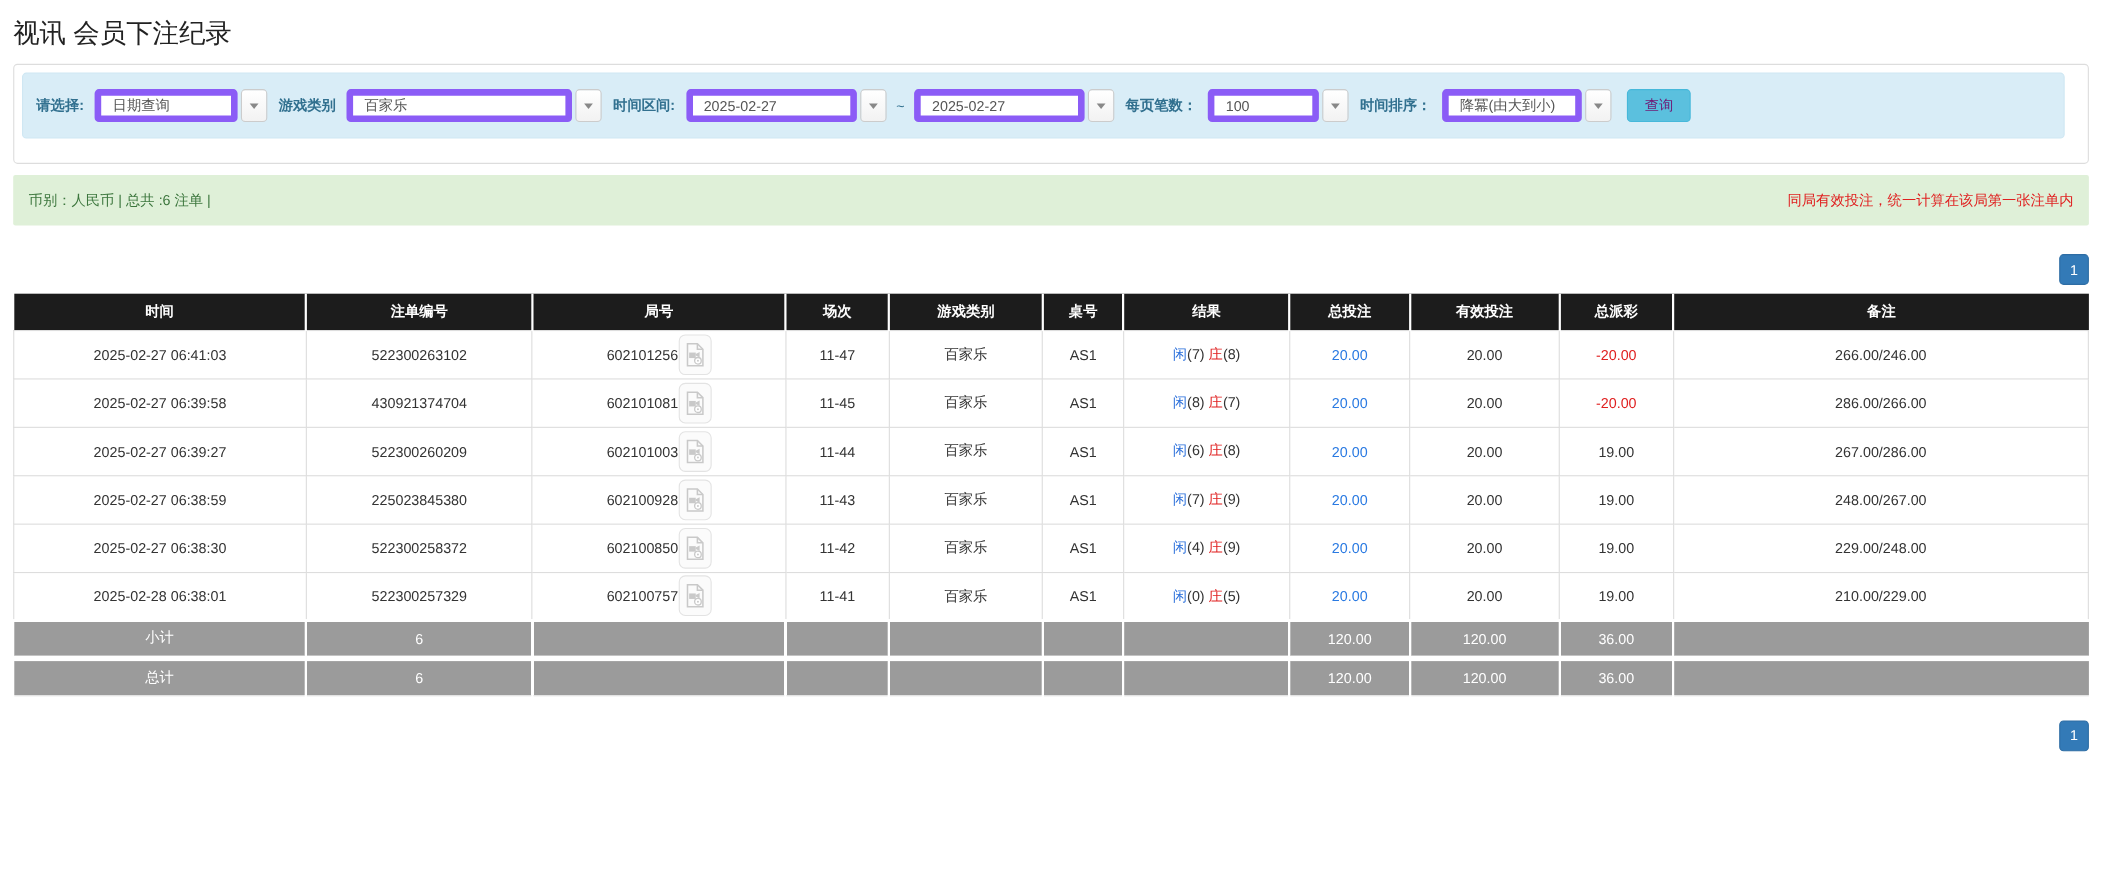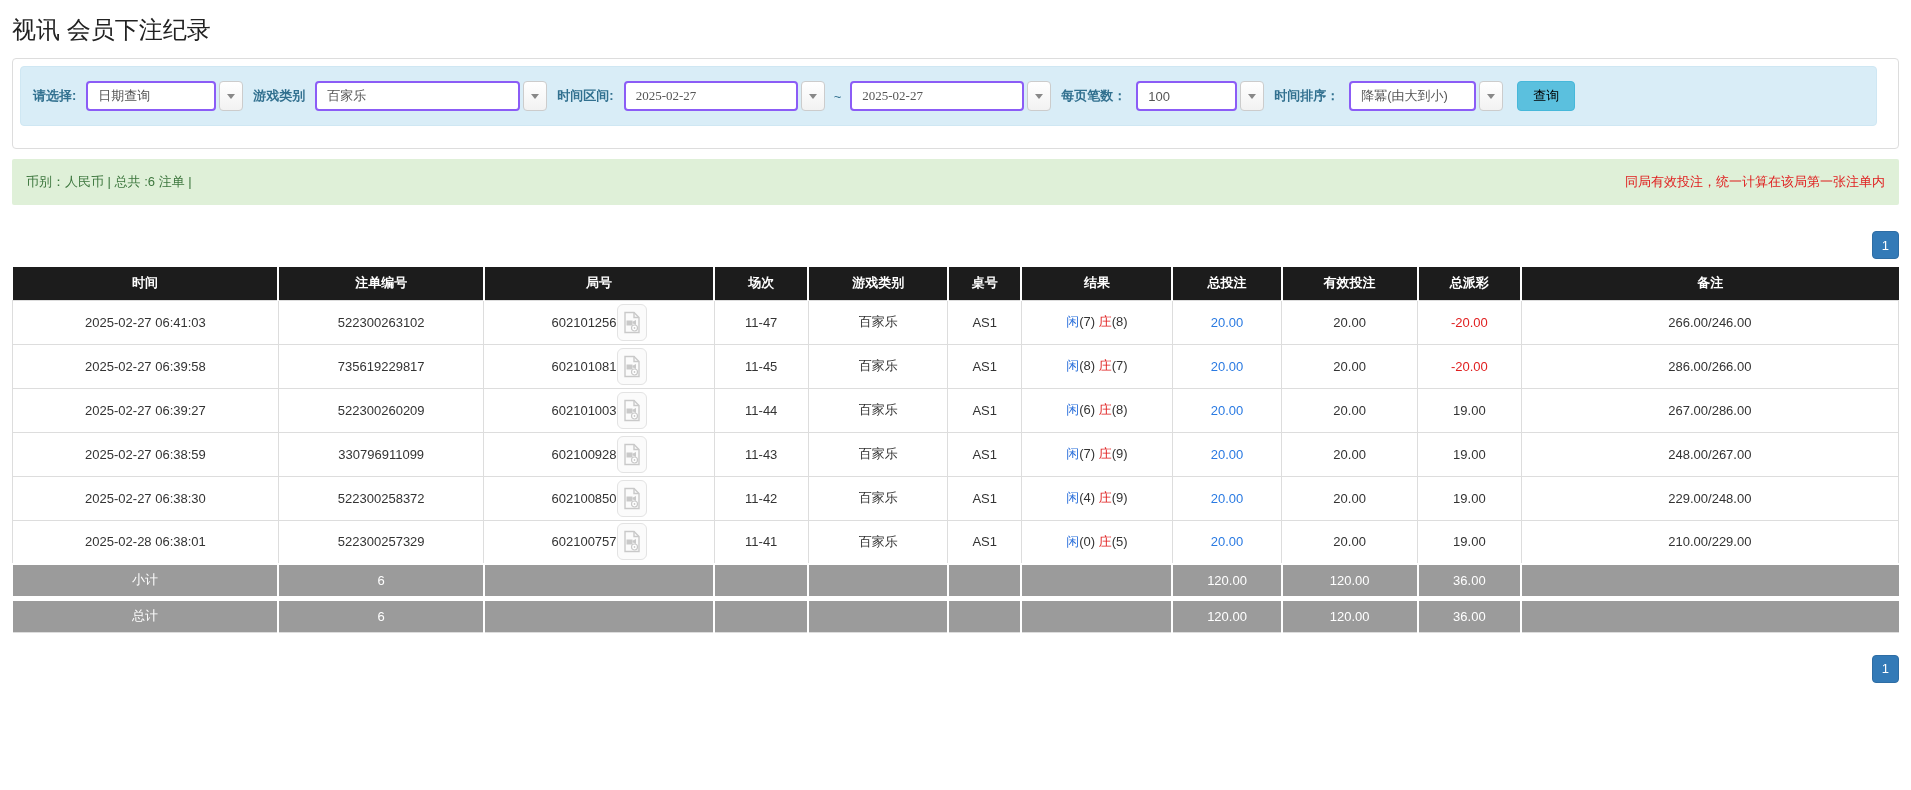--- a/index.html
+++ b/index.html
@@ -19,36 +19,36 @@
     margin-top: 12px; border: 1px solid #ddd; border-radius: 4px;
     padding: 7px 21px 22px 7px; background: #fff;
   }
   .filter-toolbar {
     background: #d9edf7; border: 1px solid #cfe7f3; border-radius: 4px;
     height: 60px; display: flex; align-items: center; padding: 0 10px; gap: 8px;
   }
   .flabel { font-size: 13px; font-weight: bold; color: #31708f; white-space: nowrap; margin: 0 2px; }
   .combo { display: flex; align-items: center; gap: 3px; }
   .combo-input {
-    height: 30px; background: #fff; border: 2px solid #8b5cf6; border-radius: 4px;
+    height: 30px; background: #fff; border: 6px solid #8b5cf6; border-radius: 4px;
     font-size: 13px; color: #555; padding: 0 10px; display: flex; align-items: center;
     white-space: nowrap; overflow: hidden;
   }
   .combo-btn {
     width: 24px; height: 30px; background: linear-gradient(#fff, #f2f2f2);
     border: 1px solid #ccc; border-radius: 4px;
     display: flex; align-items: center; justify-content: center; cursor: pointer;
   }
   .caret { width: 0; height: 0; border-left: 4px solid transparent; border-right: 4px solid transparent; border-top: 5px solid #888; }
-  .w130 { width: 130px; } .w205 { width: 205px; } .w164 { width: 174px; font-family: Liberation Serif, serif; }
+  .w130 { width: 130px; } .w205 { width: 205px; } .w164 { width: 155px; }
   .w101 { width: 101px; } .w127 { width: 127px; }
   .tilde { font-size: 13px; color: #31708f; margin: 0 1px; }
   .search-btn {
     margin-left: 6px; height: 30px; padding: 0 15px; background: #5bc0de;
-    border: 1px solid #46b8da; border-radius: 4px; color: #000000; font-size: 13px;
+    border: 1px solid #46b8da; border-radius: 4px; color: #701a75; font-size: 13px;
     cursor: pointer; display: flex; align-items: center;
   }
 
   
   .summary-bar {
     margin-top: 10px; background: #dff0d8; border-radius: 2px; height: 46px;
     display: flex; align-items: center; justify-content: space-between; padding: 0 14px;
     font-size: 13px;
   }
   .summary-left { color: #3c763d; }
@@ -216,21 +216,21 @@
         <td>百家乐</td>
         <td>AS1</td>
         <td><span class="xian">闲</span><span>(7)</span> <span class="zhuang">庄</span><span>(8)</span></td>
         <td class="blue">20.00</td>
         <td>20.00</td>
         <td class="red">-20.00</td>
         <td>266.00/246.00</td>
       </tr>
       <tr>
         <td>2025-02-27 06:39:58</td>
-        <td>735619229817</td>
+        <td>430921374704</td>
         <td>
           <span class="round-wrap">
               <span>602101081</span>
               <span class="vid-btn">
                 <svg width="18" height="23" viewBox="0 0 18 23" fill="none" stroke="#c9c9c9" stroke-width="1.4">
                   <path d="M2 1.5 h9 l5 5 v15 h-14 z"></path>
                   <path d="M11 1.5 v5 h5"></path>
                   <rect x="3.5" y="9.5" width="6" height="5" fill="#c9c9c9" stroke="none"></rect>
                   <path d="M9.5 10.8 l3.5-1.8 v5 l-3.5-1.8 z" fill="#c9c9c9" stroke="none"></path>
                   <circle cx="11.5" cy="17" r="3" stroke="#c9c9c9" fill="#fff" stroke-width="1.2"></circle>
@@ -270,21 +270,21 @@
         <td>百家乐</td>
         <td>AS1</td>
         <td><span class="xian">闲</span><span>(6)</span> <span class="zhuang">庄</span><span>(8)</span></td>
         <td class="blue">20.00</td>
         <td>20.00</td>
         <td>19.00</td>
         <td>267.00/286.00</td>
       </tr>
       <tr>
         <td>2025-02-27 06:38:59</td>
-        <td>330796911099</td>
+        <td>225023845380</td>
         <td>
           <span class="round-wrap">
               <span>602100928</span>
               <span class="vid-btn">
                 <svg width="18" height="23" viewBox="0 0 18 23" fill="none" stroke="#c9c9c9" stroke-width="1.4">
                   <path d="M2 1.5 h9 l5 5 v15 h-14 z"></path>
                   <path d="M11 1.5 v5 h5"></path>
                   <rect x="3.5" y="9.5" width="6" height="5" fill="#c9c9c9" stroke="none"></rect>
                   <path d="M9.5 10.8 l3.5-1.8 v5 l-3.5-1.8 z" fill="#c9c9c9" stroke="none"></path>
                   <circle cx="11.5" cy="17" r="3" stroke="#c9c9c9" fill="#fff" stroke-width="1.2"></circle>

